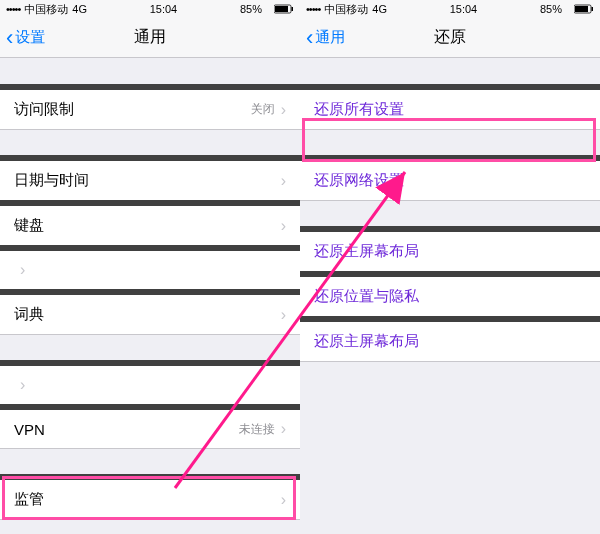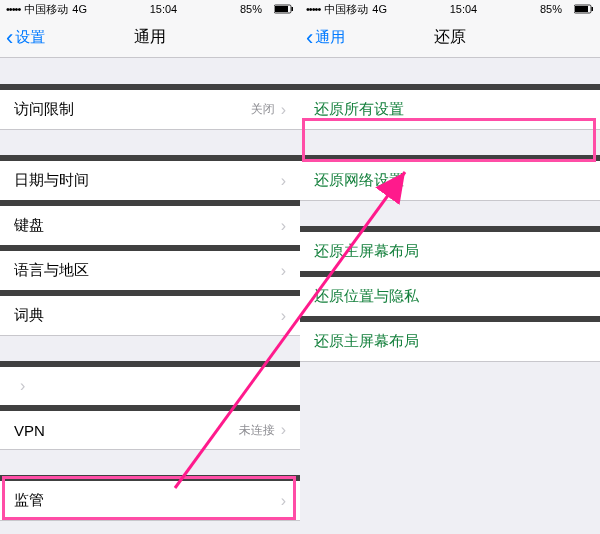--- a/index.html
+++ b/index.html
@@ -90,21 +90,21 @@
     .chevron {
       color: #c7c7cc;
       font-size: 16px;
       margin-left: 6px;
     }
     .cell-right {
       display: flex;
       align-items: center;
     }
     .blue-cell {
-      color: #15803d;
+      color: #6d28d9;
     }
     .highlight-box {
       position: absolute;
       border: 3px solid #ff4da6;
       pointer-events: none;
       z-index: 5;
     }
     .arrow-svg {
       position: absolute;
       z-index: 6;
@@ -159,21 +159,20 @@
     <div class="group-spacer"></div>
     <div class="cell">
       <span>日期与时间</span>
       <span class="chevron">›</span>
     </div>
     <div class="cell">
       <span>键盘</span>
       <span class="chevron">›</span>
     </div>
     <div class="cell">
-      <span>语言与地区</span>
       <span class="chevron">›</span>
     </div>
     <div class="cell">
       <span>词典</span>
       <span class="chevron">›</span>
     </div>
 
     <div class="group-spacer"></div>
     <div class="cell">
       <span class="chevron">›</span>

